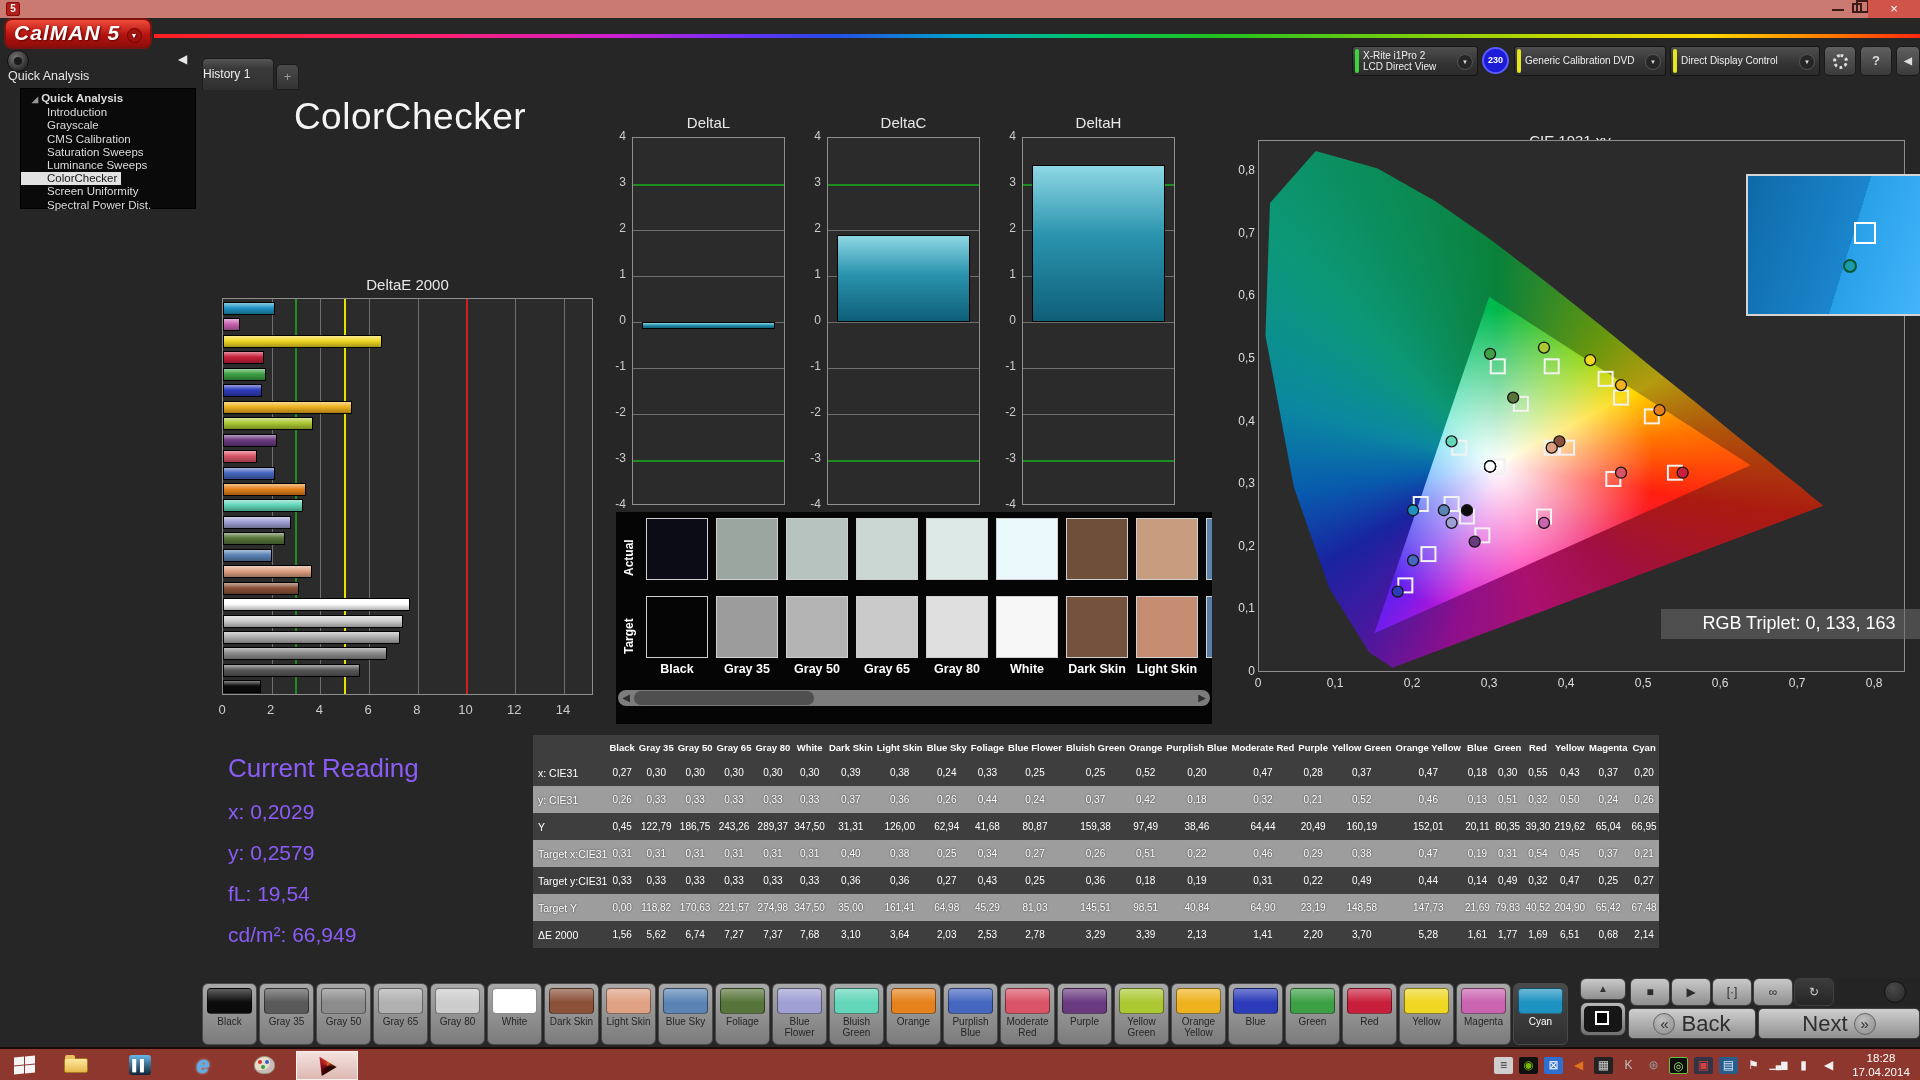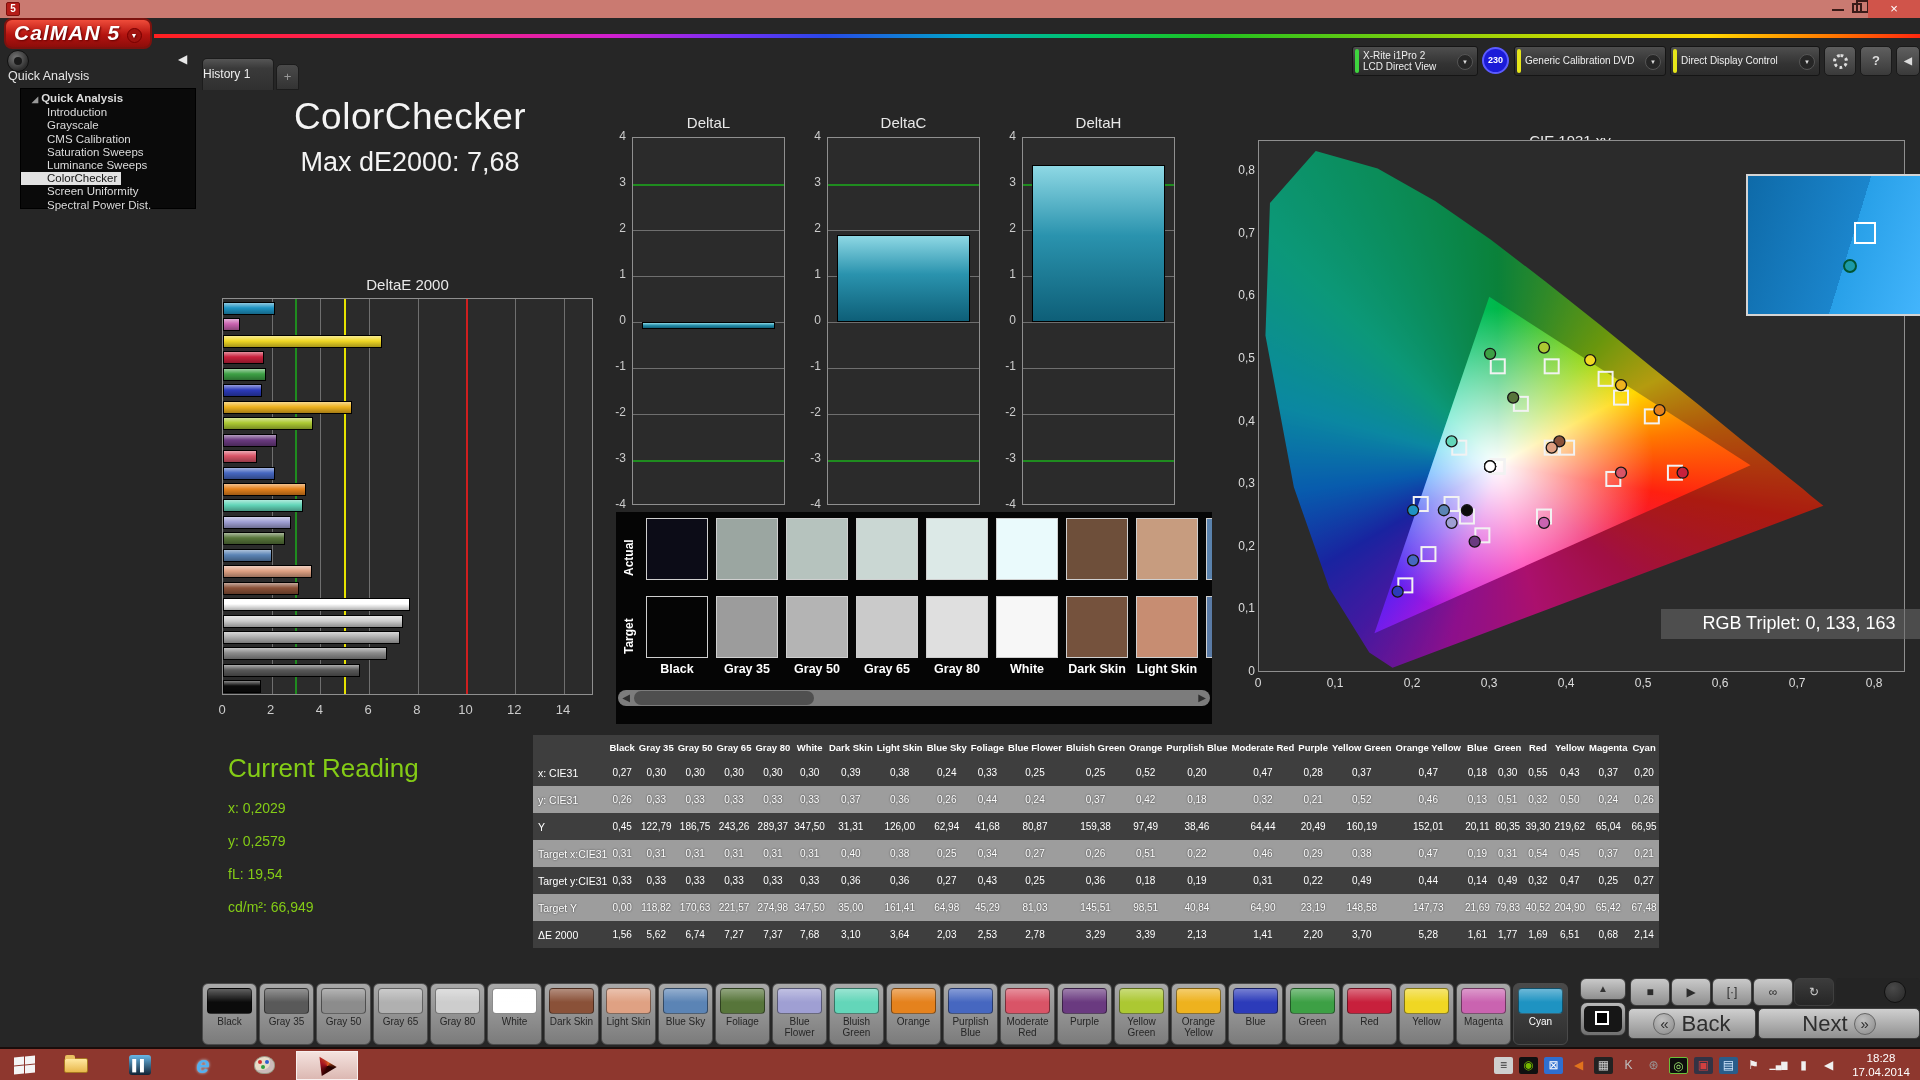--- a/index.html
+++ b/index.html
@@ -148,23 +148,23 @@
   #tr-tail { left:1836px; top:960px; width:84px; height:28px; background:#242424; border-radius:4px; }
   #tr-tail .c { position:absolute; right:14px; top:3px; width:22px; height:22px; border-radius:50%;
     background:radial-gradient(circle at 40% 30%, #4a4a4a, #262626); border:1px solid #111; }
   .nav-btn { position:absolute; top:990px; height:31px; background:linear-gradient(#cfcfcf,#909090);
     border:1px solid #3f3f3f; border-radius:5px; color:#2e2e2e; font-size:22px; text-align:center; line-height:29px; }
   .nav-btn .circ { display:inline-block; width:22px; height:22px; border-radius:50%;
     background:radial-gradient(circle at 40% 30%, #c0c0c0, #8a8a8a); border:1px solid #666;
     font-size:15px; line-height:20px; vertical-align:2px; }
 
   
-  #current-reading { left:228px; top:735px; color:#84cc16; }
+  #current-reading { left:228px; top:735px; color:#8b5cf6; }
   #current-reading .crt { font-size:26px; margin-bottom:16px; }
-  #current-reading .crl { font-size:14px; margin-bottom:17px; }
+  #current-reading .crl { font-size:21px; margin-bottom:17px; }
 
   
   #taskbar { position:absolute; left:0; top:1047px; width:1920px; height:33px; background:#8e372e; border-top:2px solid #1a0d0b; }
   #start-btn { left:14px; top:7px; width:22px; height:18px; }
   #start-btn div { position:absolute; width:10px; height:8px; background:#f4f4f4; transform:skewY(-6deg); }
   .tb-icon { position:absolute; top:4px; width:30px; height:24px; text-align:center; font-size:17px; line-height:24px; }
   #tb-folder { left:61px; } #tb-folder .f { position:absolute; left:3px; top:5px; width:24px; height:15px;
     background:linear-gradient(#ffe8a0,#e8b84c); border:1px solid #a87820; border-radius:2px; }
   #tb-folder .f:before { content:""; position:absolute; left:0; top:-4px; width:10px; height:4px; background:#e8c060; border-radius:2px 2px 0 0; }
   #tb-chart { left:125px; } #tb-chart .c { position:absolute; left:4px; top:2px; width:22px; height:20px;
@@ -236,21 +236,20 @@
       <div class="tree-item sel">ColorChecker</div>
       <div class="tree-item">Screen Uniformity</div>
       <div class="tree-item">Spectral Power Dist.</div>
     </div>
 
   <div id="tab-history" class="abs">History 1</div>
   <div id="tab-add" class="abs">+</div>
 
   <div id="summary" class="abs">
     <div class="big">ColorChecker</div>
-    <div class="max">Max dE2000: 7,68</div>
   </div>
 
   <div class="chart-title" style="left:222px;top:258px;width:371px;">DeltaE 2000</div>
   <div id="deltae-plot" class="plot" style="left:222px;top:280px;width:371px;height:397px;">
       <div class="gridline-v" style="left: 48.72px;"></div>
       <div class="gridline-v" style="left: 97.44px;"></div>
       <div class="gridline-v" style="left: 146.16px;"></div>
       <div class="gridline-v" style="left: 194.88px;"></div>
       <div class="gridline-v" style="left: 243.6px;"></div>
       <div class="gridline-v" style="left: 292.32px;"></div>

